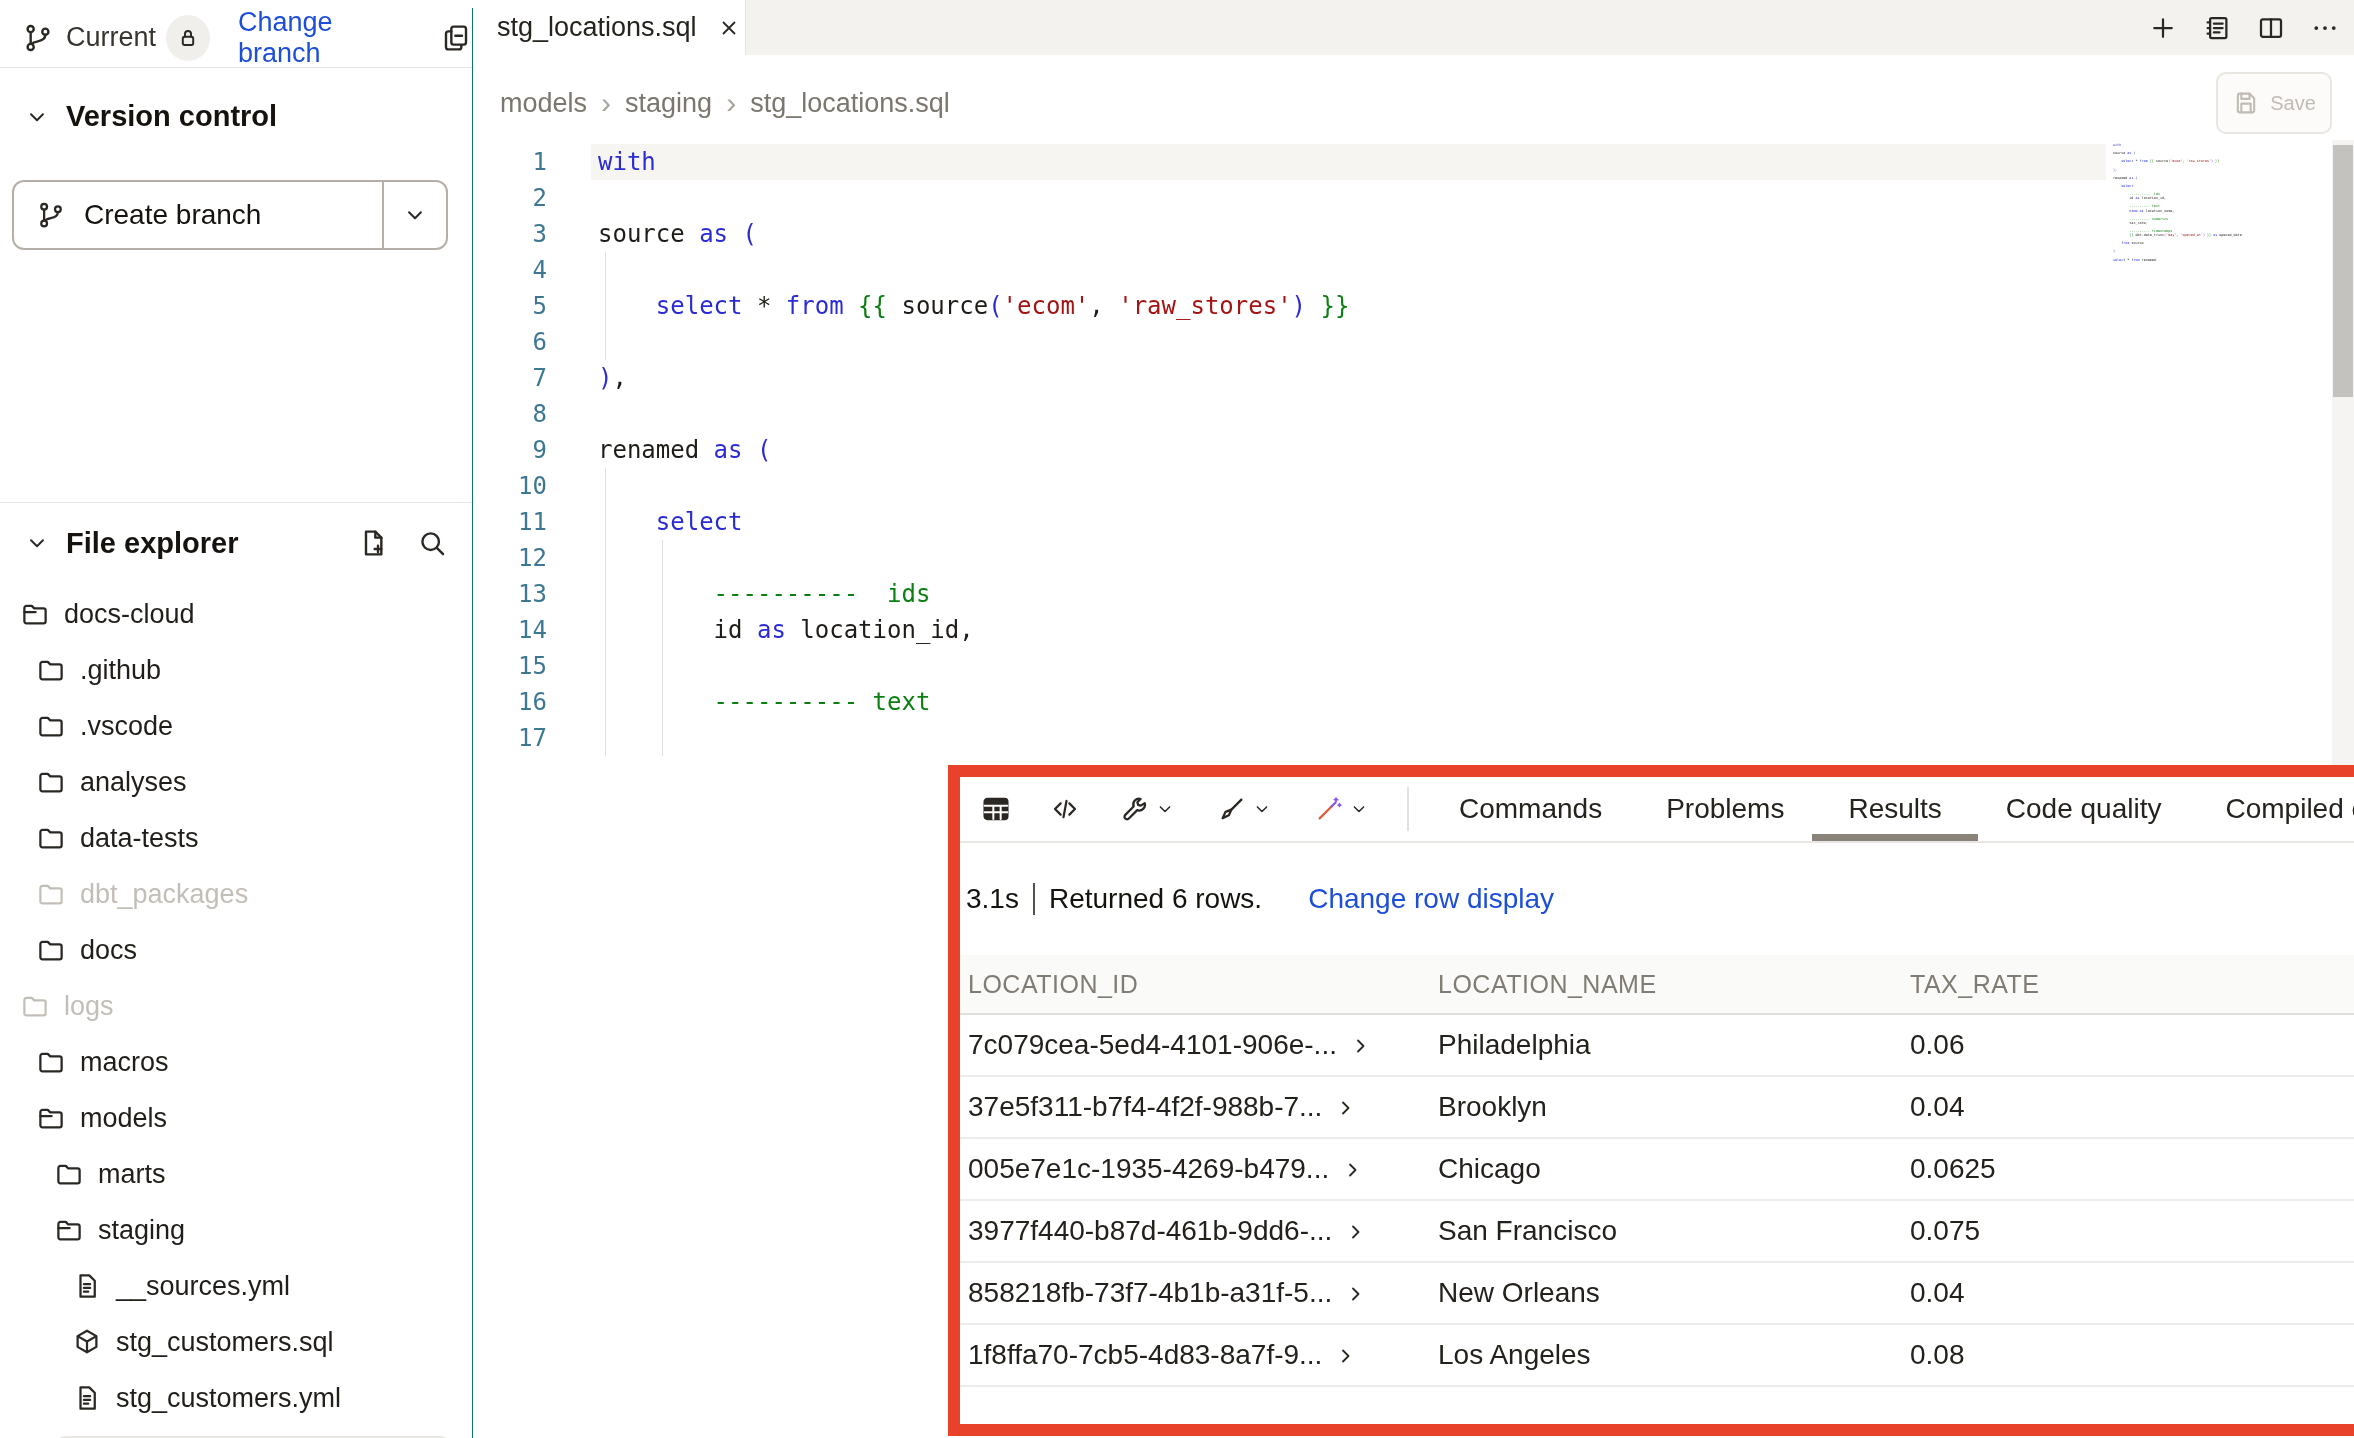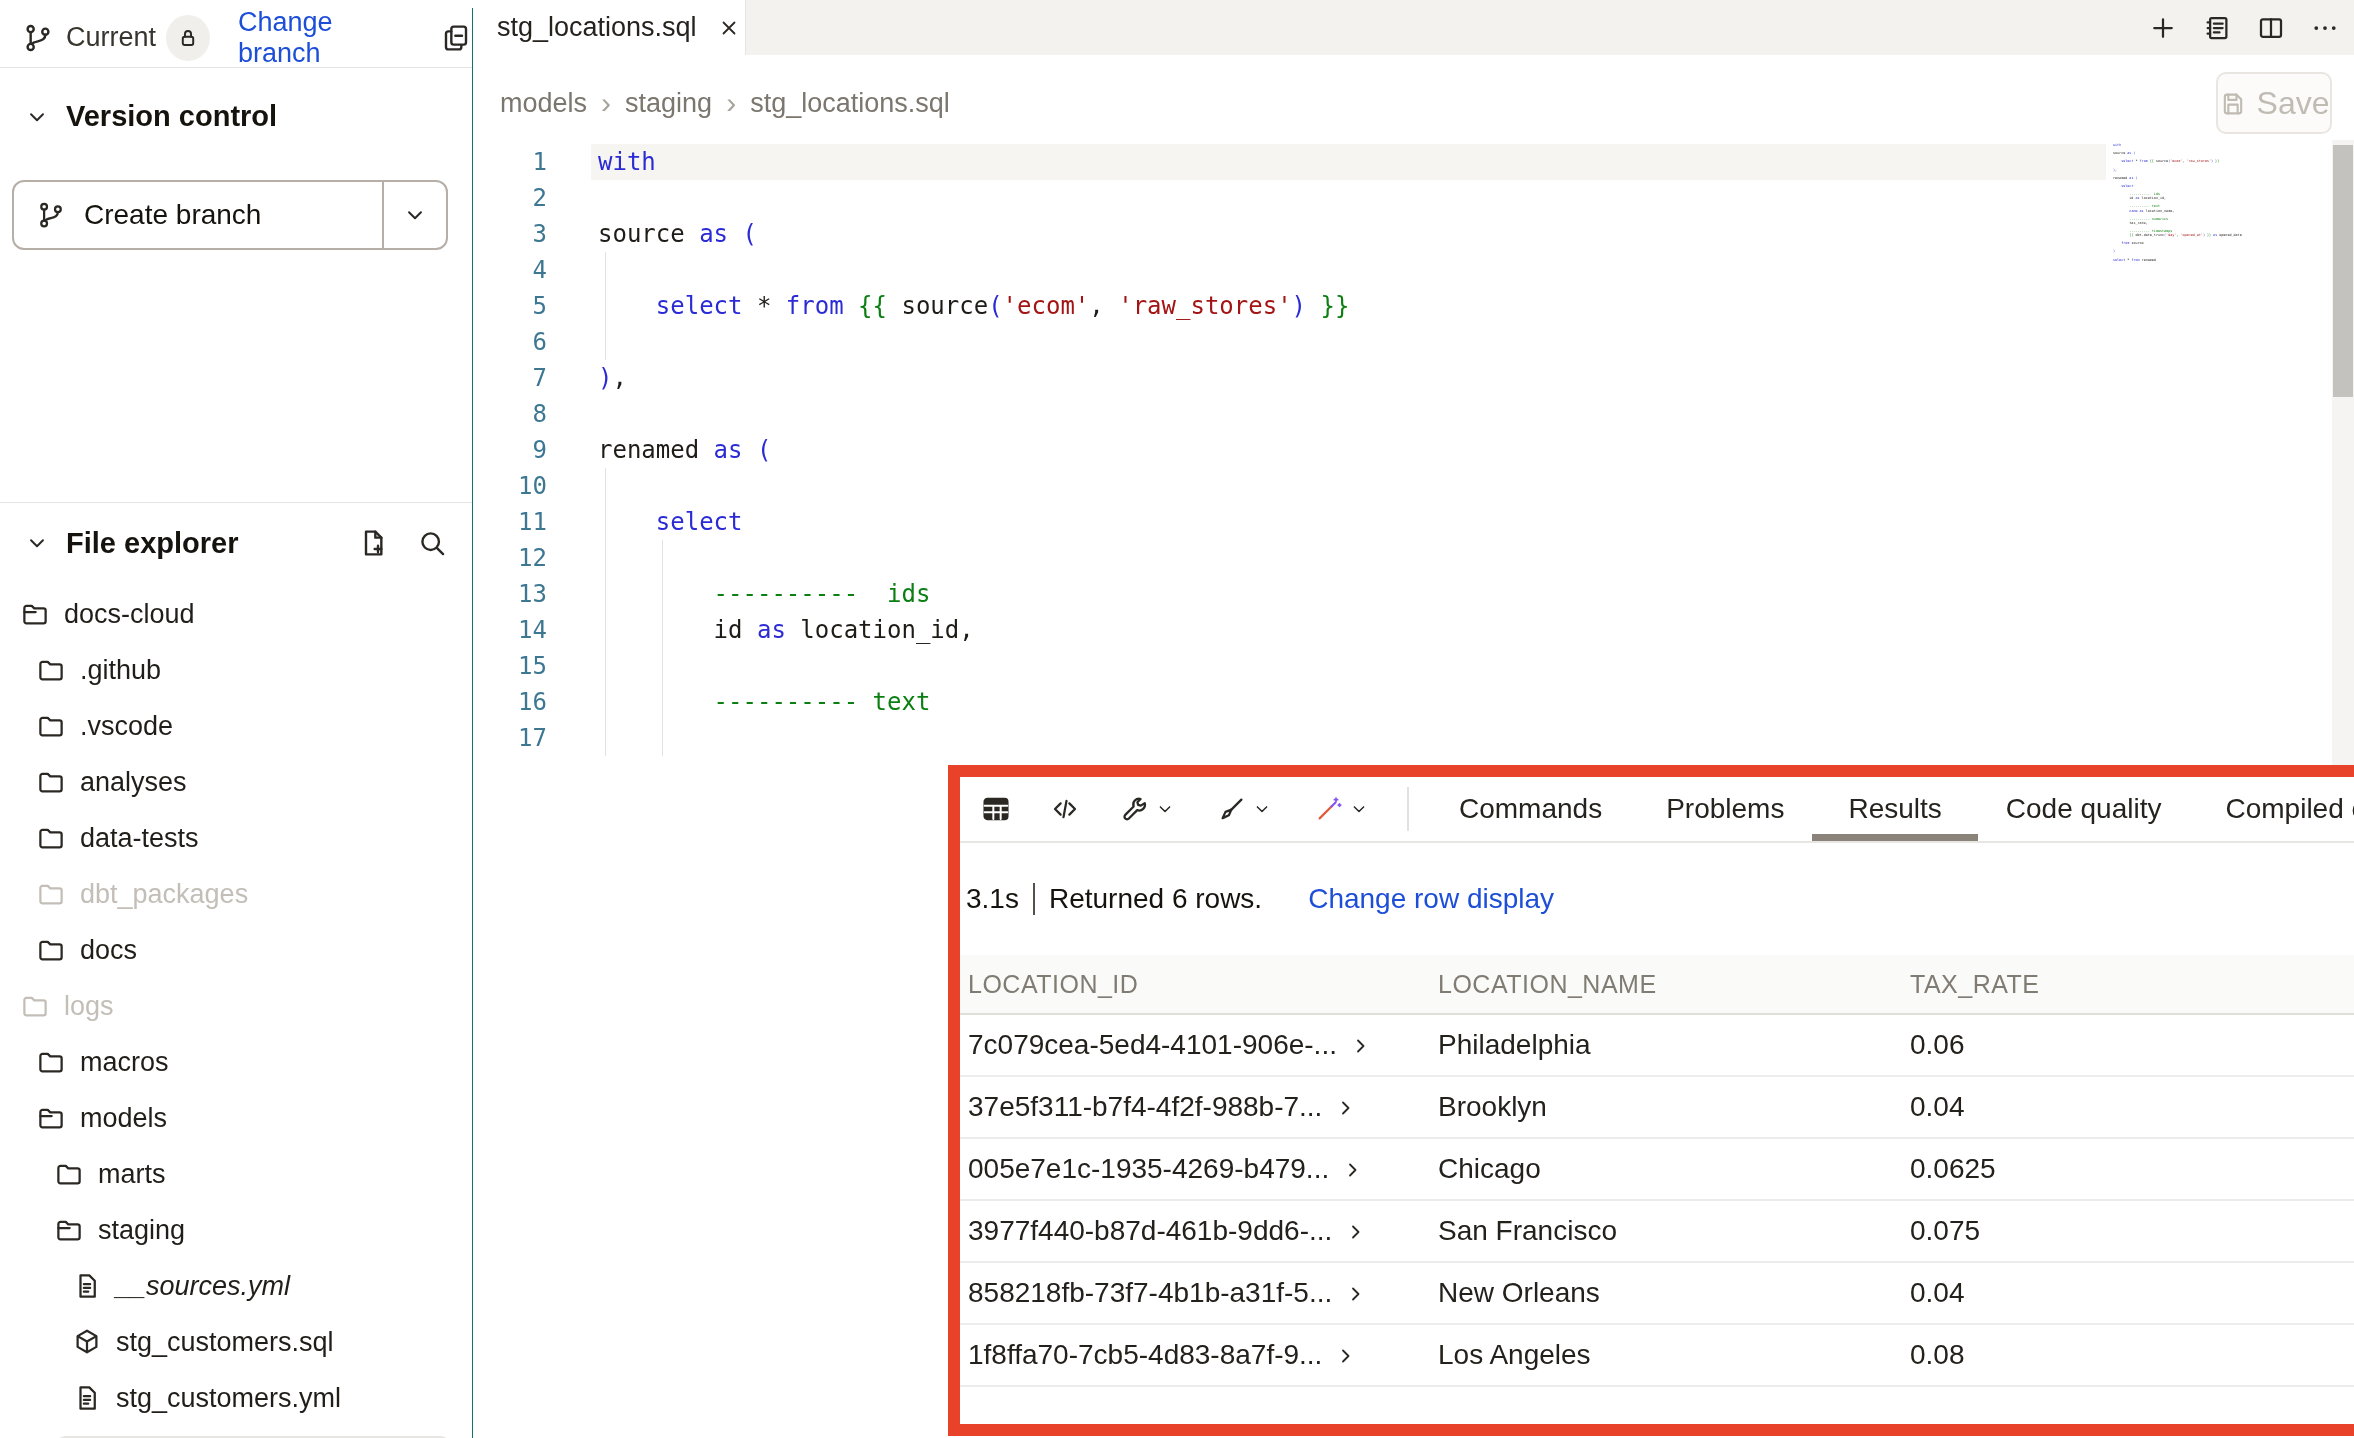--- a/index.html
+++ b/index.html
@@ -37,21 +37,21 @@
   #tabbar{position:absolute;left:0;top:0;width:100%;height:55px;background:#f3f2ef;display:flex;}
   #active-tab{width:273px;height:55px;background:#fff;border-right:1px solid #e6e4e0;display:flex;
               align-items:center;padding:0 24px;box-sizing:border-box;gap:20px;cursor:pointer;}
   #active-tab .t{font-size:27px;color:#26231e;}
   #tabbar-icons{position:absolute;right:14px;top:0;height:55px;display:flex;align-items:center;gap:24px;}
   #breadcrumb{position:absolute;left:27px;top:75px;height:56px;display:flex;align-items:center;gap:12px;
               font-size:27px;color:#7b766e;}
   #breadcrumb .sep{color:#a8a39b;font-size:30px;padding:0 2px;}
   #save-btn{position:absolute;top:72px;right:22px;width:112px;height:58px;border:2px solid #e9e6e2;border-radius:10px;
             background:#fcfbfa;display:flex;align-items:center;justify-content:center;gap:10px;
-            font-size:32px;color:#c0bbb3;cursor:default;}
+            font-size:20px;color:#c0bbb3;cursor:default;}
   #save-btn .icon svg{stroke:#c0bbb3;}
   
   #editor{position:absolute;left:0;top:140px;width:100%;height:625px;overflow:hidden;}
   #active-line{position:absolute;left:118px;top:4px;width:1515px;height:36px;background:#f6f5f2;}
   #code-lines{position:absolute;left:0;top:4px;width:100%;
               font-family:"DejaVu Sans Mono",monospace;font-size:24px;line-height:36px;}
   .code-line{position:relative;height:36px;display:flex;white-space:pre;}
   .ln{width:74px;text-align:right;color:#3d7792;flex:none;}
   .code-text{margin-left:51px;}
   .guide{position:absolute;top:0;width:1px;height:36px;background:#e3e1dd;}
@@ -227,21 +227,21 @@
             </svg></span>
           <span>marts</span>
         </div>
         <div class="tree-row" style="padding-left: 54px;">
           <span class="icon" style="width: 30px; height: 30px;"><svg viewBox="0 0 24 24">
               <path d="M3.5 7.2c0-1 .8-1.7 1.7-1.7h4.2l2 2h7.4c1 0 1.7.8 1.7 1.7v8.6c0 1-.8 1.7-1.7 1.7H5.2c-1 0-1.7-.8-1.7-1.7z"></path>
               <path d="M3.5 10.4h9"></path>
             </svg></span>
           <span>staging</span>
         </div>
-        <div class="tree-row" style="padding-left: 72px; font-style: italic;">
+        <div class="tree-row" style="padding-left: 72px;">
           <span class="icon" style="width: 30px; height: 30px;"><svg viewBox="0 0 24 24">
               <path d="M6.8 3.5h7l4.4 4.3v12.7H6.8z"></path>
               <path d="M9.5 10.5h5M9.5 13.5h5M9.5 16.5h3.5"></path>
             </svg></span>
           <span>__sources.yml</span>
         </div>
         <div class="tree-row" style="padding-left: 72px;">
           <span class="icon" style="width: 30px; height: 30px;"><svg viewBox="0 0 24 24">
               <path d="M12 3l7.5 4.3v8.6L12 20.2l-7.5-4.3V7.3z"></path>
               <path d="M4.8 7.5L12 11.6l7.2-4.1M12 11.6v8.4"></path>

